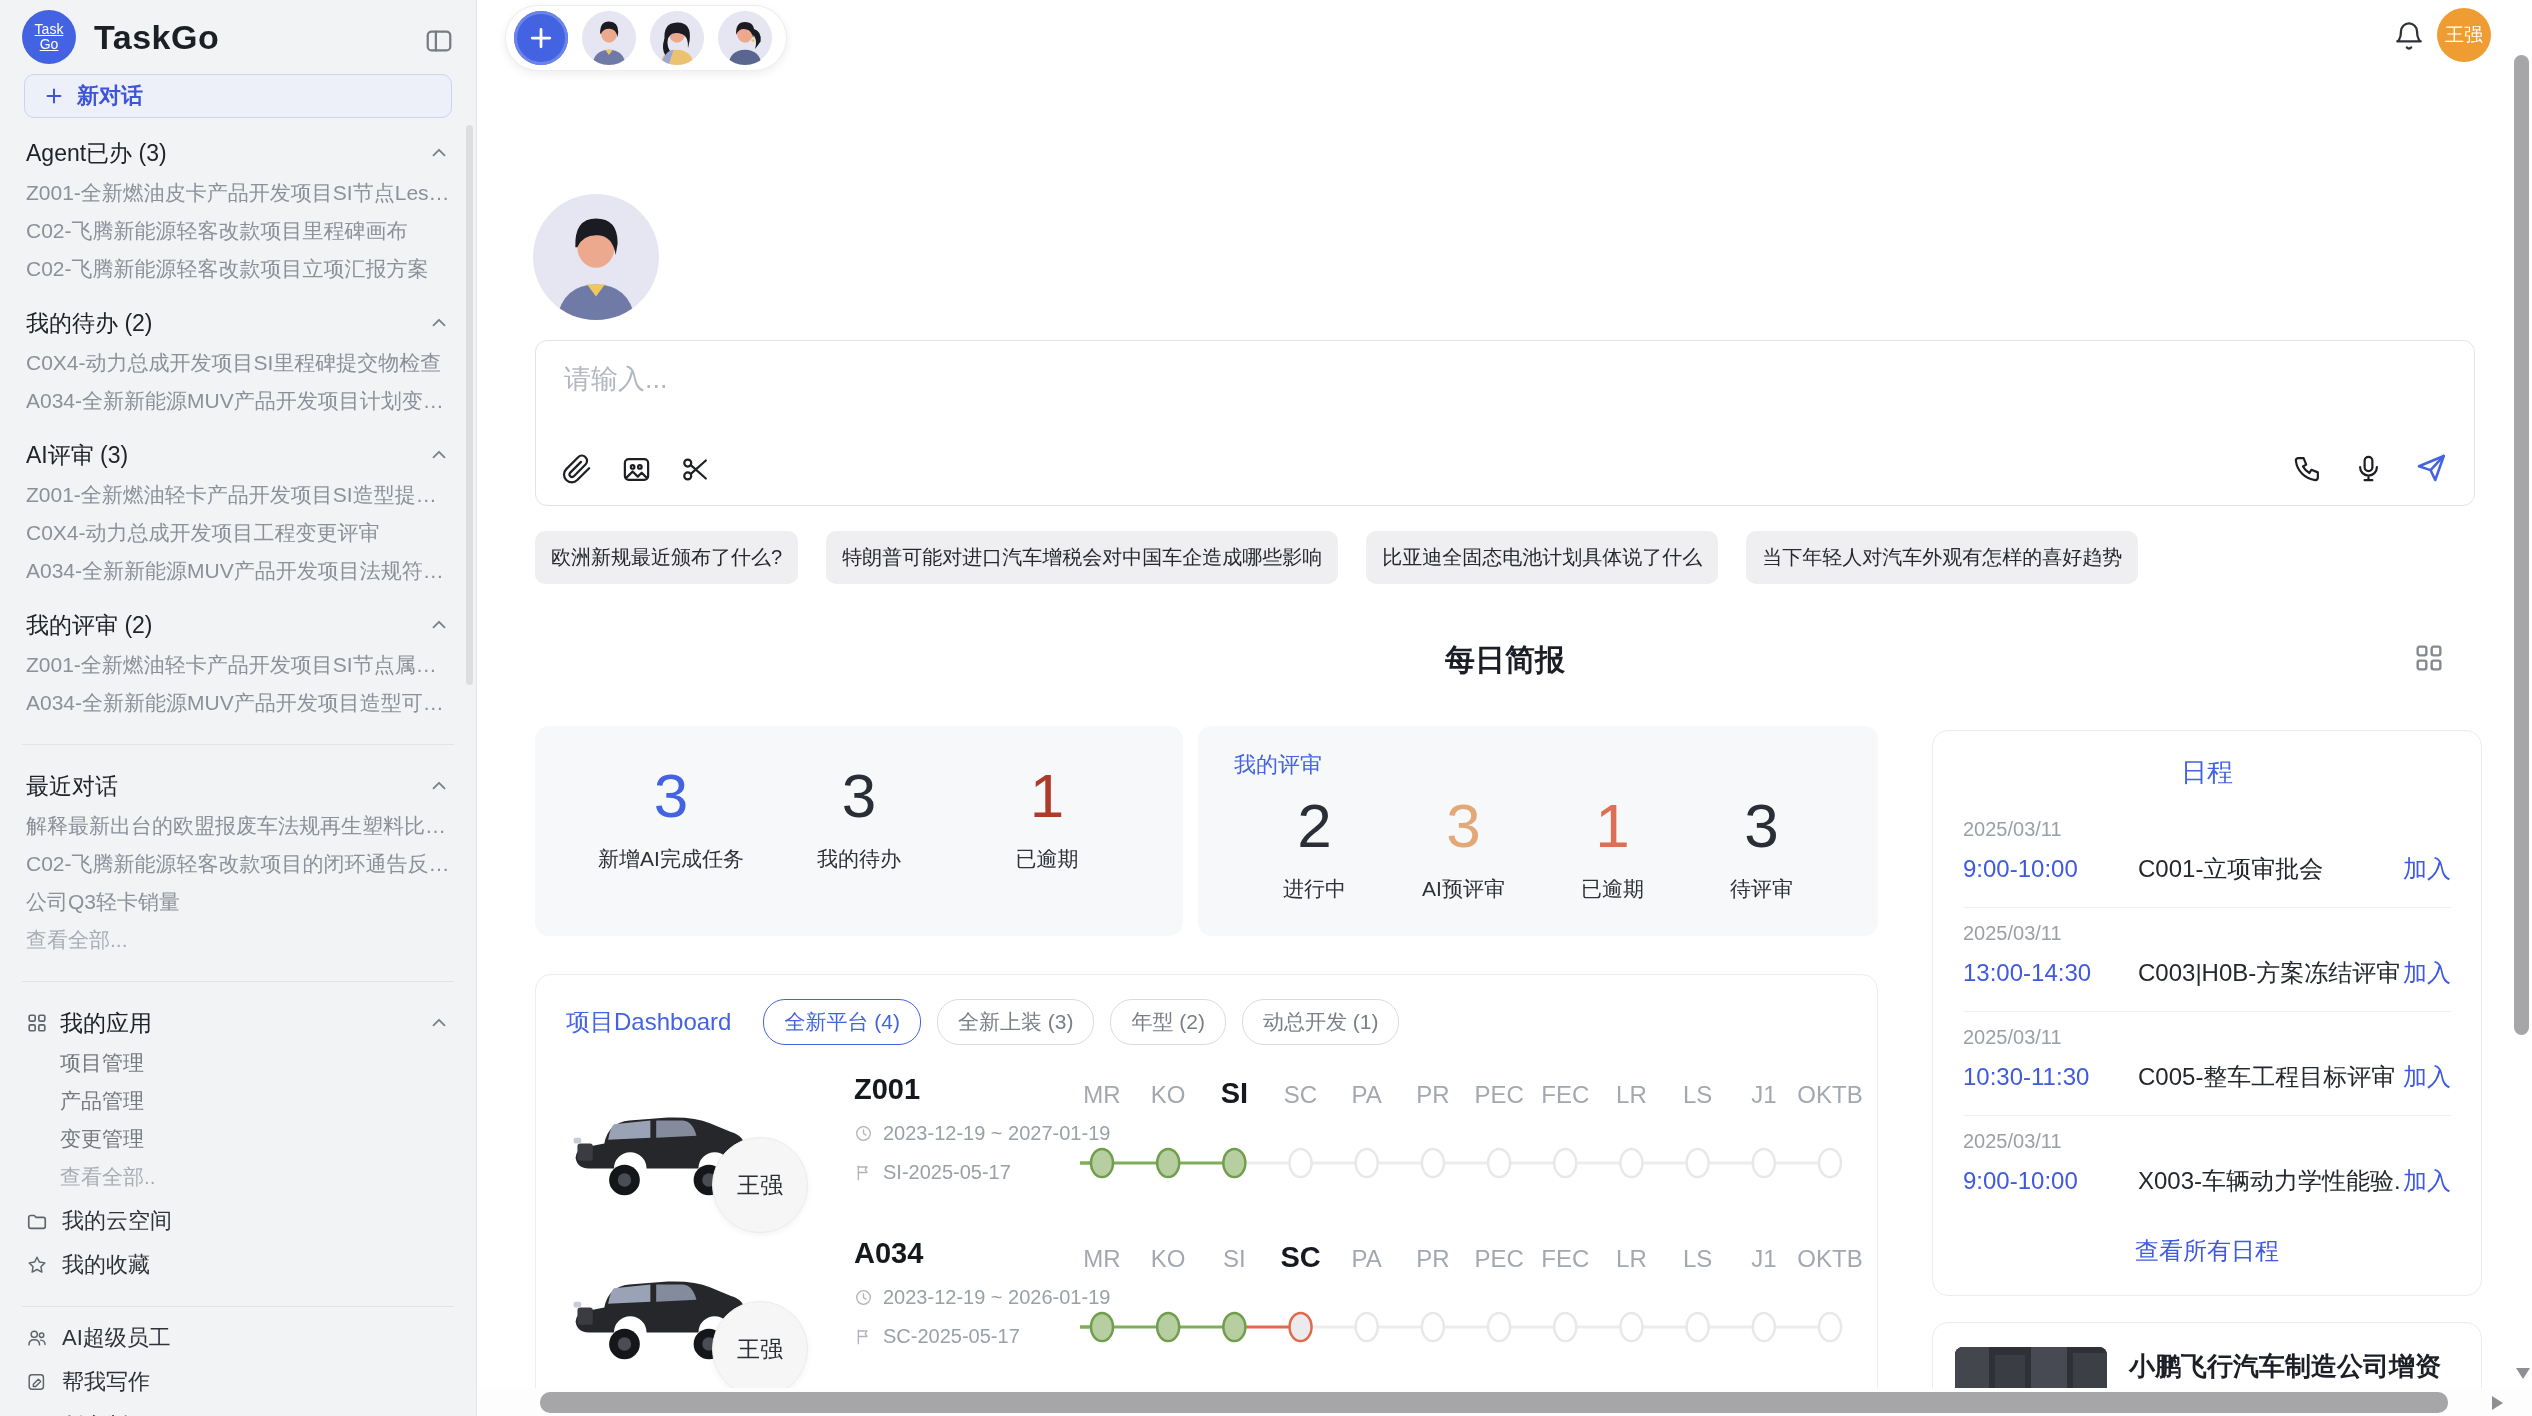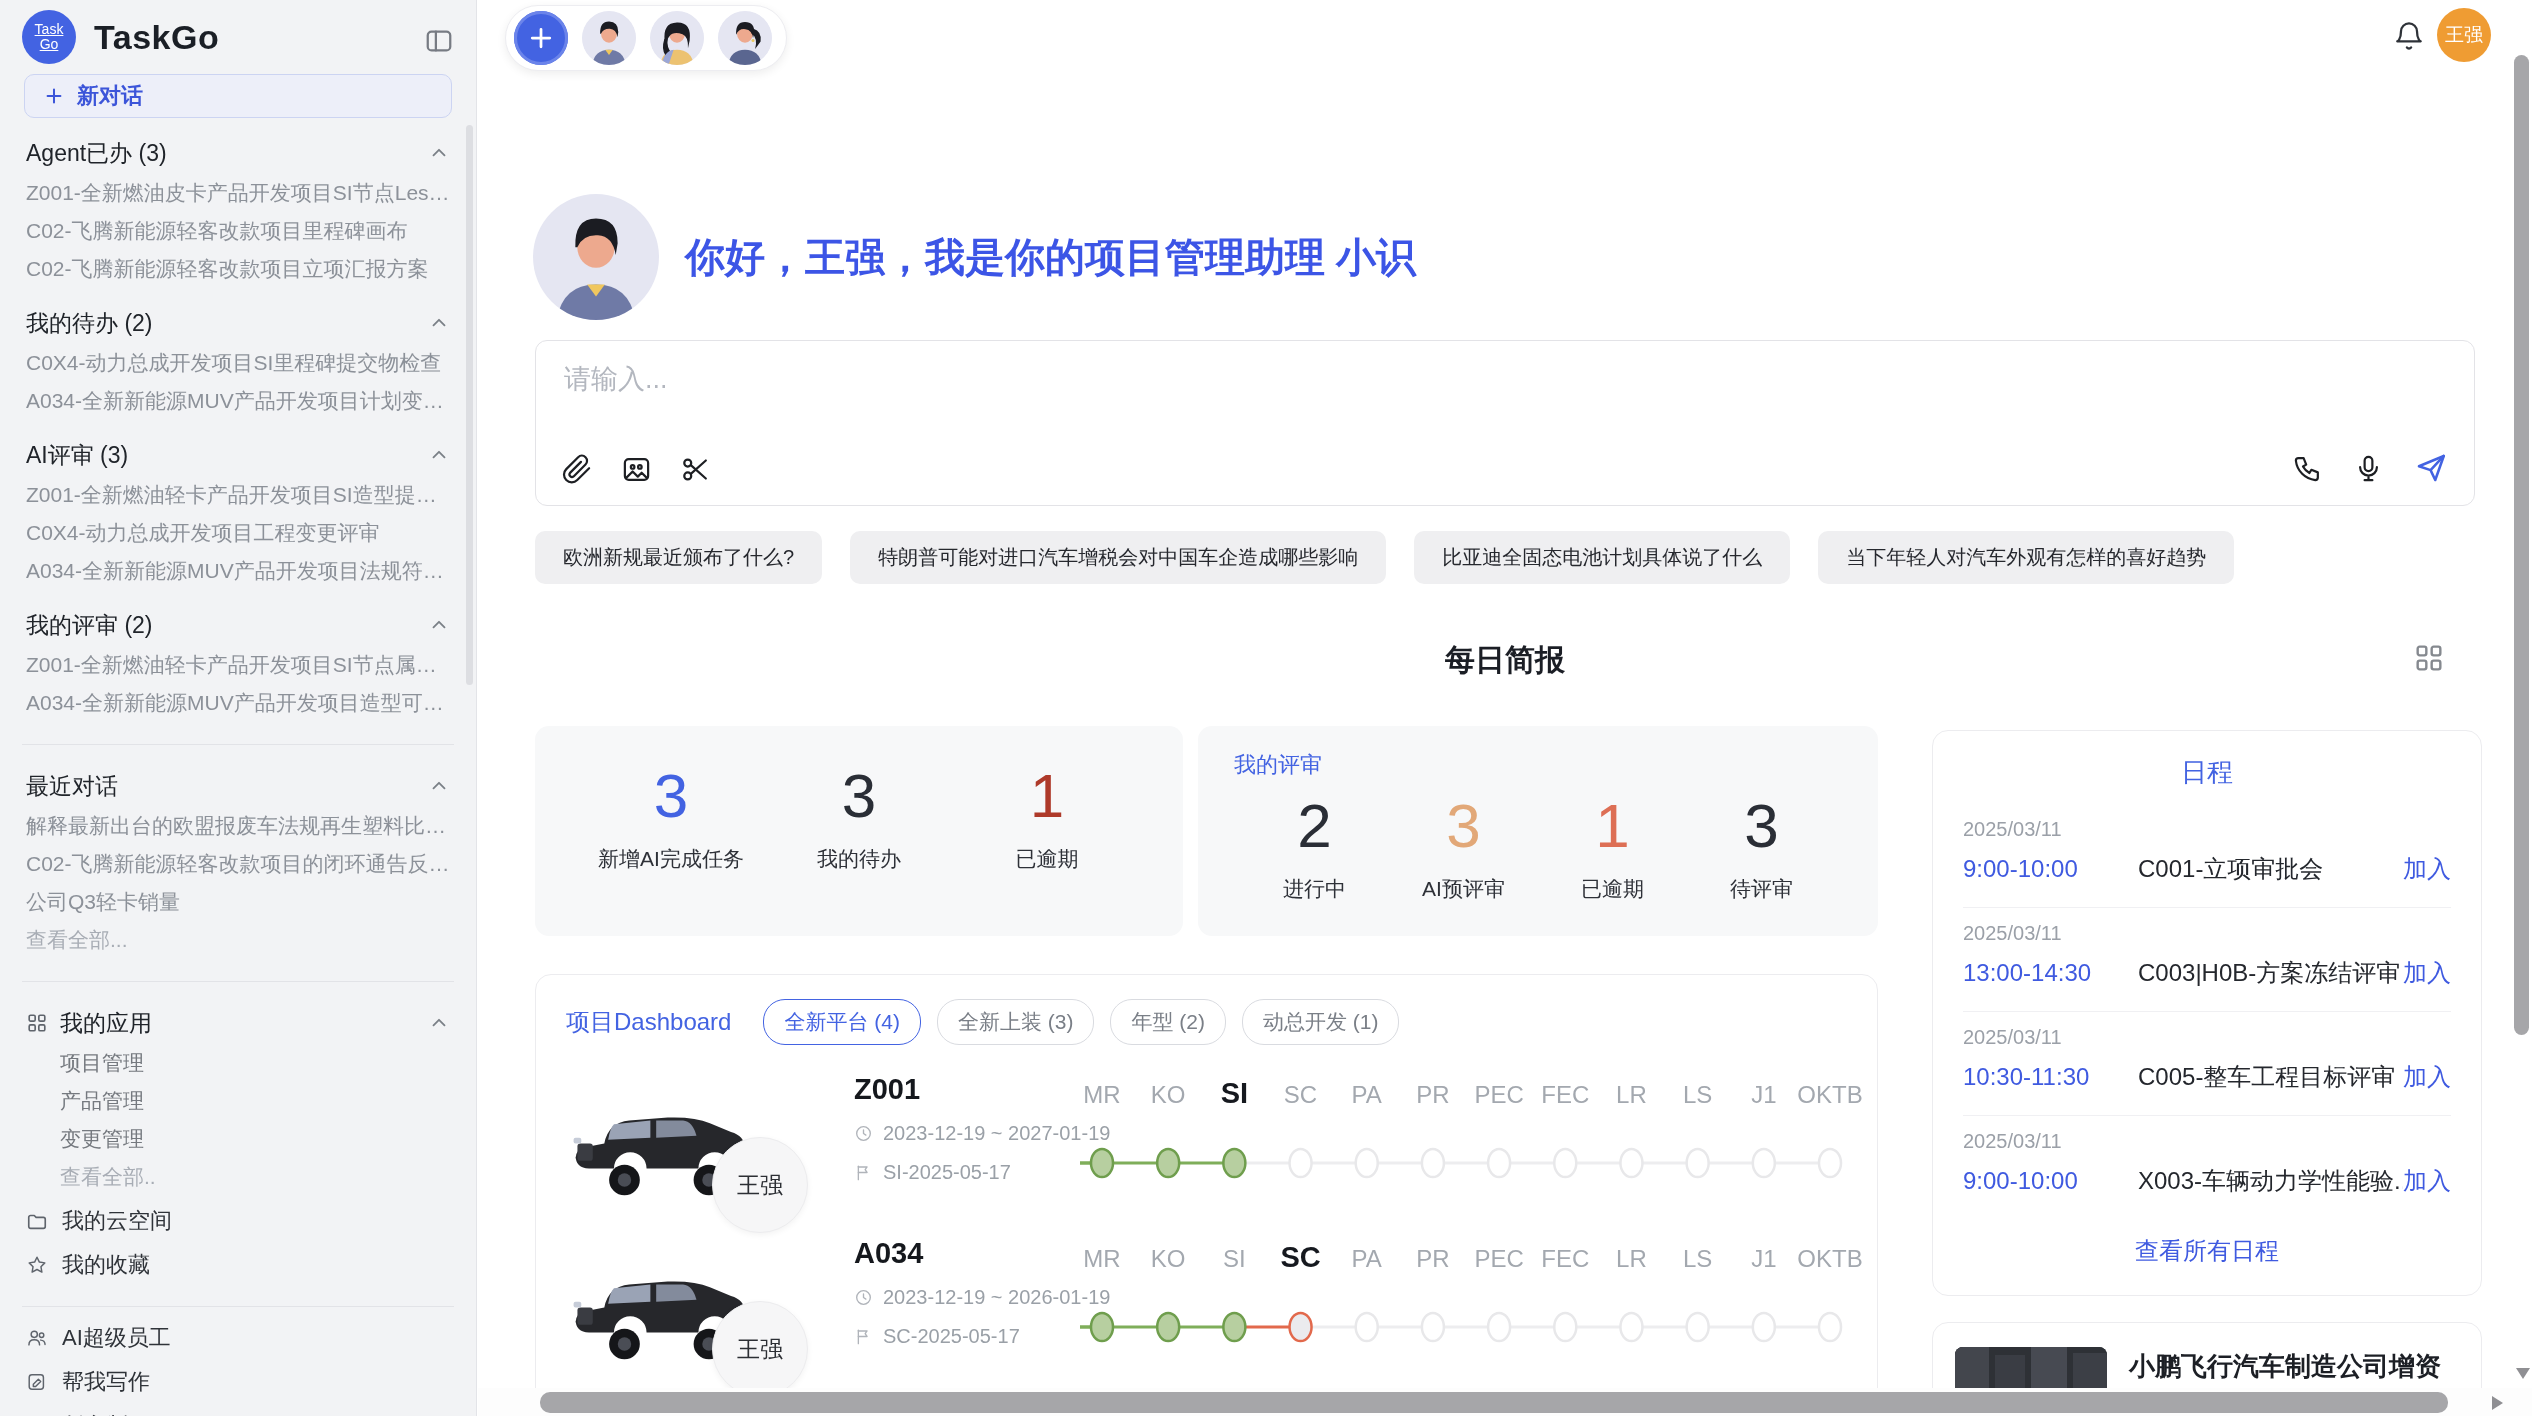--- a/index.html
+++ b/index.html
@@ -73,21 +73,21 @@
   #input-card input{position:absolute;left:26px;top:22px;width:1500px;border:none;outline:none;
     font-size:27px;color:#33363c;background:transparent;font-family:inherit;}
   #input-card input::placeholder{color:#b3b7bf;}
   .in-icons-l{position:absolute;left:26px;bottom:20px;display:flex;gap:28px;font-size:31px;color:#1d1f23;}
   .in-icons-r{position:absolute;right:26px;bottom:20px;display:flex;gap:30px;font-size:31px;color:#1d1f23;align-items:center;}
   .in-icons-l .ic,.in-icons-r .ic{cursor:pointer;}
   .send{color:#4363e2;font-size:34px;}
 
   
   #chips{position:absolute;left:535px;top:531px;width:1944px;display:flex;gap:28px;overflow:hidden;}
-  .chip{background:#efeff1;border-radius:10px;padding:13px 28px;font-size:20px;color:#26282e;
+  .chip{background:#efeff1;border-radius:10px;padding:13px 16px;font-size:20px;color:#26282e;
     white-space:nowrap;cursor:pointer;}
 
   
   #brief-title{position:absolute;left:535px;top:640px;width:1940px;text-align:center;
     font-size:30px;font-weight:700;color:#1b1e25;}
   #brief-grid{position:absolute;left:2413px;top:642px;font-size:32px;color:#85898f;cursor:pointer;}
 
   .stat-card{position:absolute;top:726px;height:210px;box-sizing:border-box;background:#f7f8f9;
     border-radius:14px;padding:24px 36px;}
   #stat1{left:535px;width:648px;}
@@ -362,21 +362,20 @@
 <div id="greeting">
   <div class="greet-avatar ic" id="greet-av">
       <svg viewBox="0 0 64 64" width="1em" height="1em">
 <circle cx="32" cy="32" r="31.5" fill="#e5e6f2"></circle>
 <path d="M12 64q3-18 20-18t20 18z" fill="#6f7aa6"></path>
 <ellipse cx="32" cy="27" rx="9.5" ry="10.5" fill="#eda98e"></ellipse>
         <path d="M21.5 27q-.5-14.5 10.5-14.5T43 25l-1 6q-1.5-9.5-9-10t-10.5 6z" fill="#1b1c22"></path>
         <path d="M27.5 46l4.5 6 4.5-6z" fill="#f0c75e"></path>
       </svg>
     </div>
-  <div class="greet-text">你好，王强，我是你的项目管理助理 小识</div>
 </div>
 
 <div id="input-card">
   <input placeholder="请输入..." style="">
   <div class="in-icons-l">
     <span class="ic" id="icon-clip">
         <svg viewBox="0 0 24 24" width="1em" height="1em" fill="none" stroke="currentColor" stroke-width="1.7" stroke-linecap="round" stroke-linejoin="round">
           <path d="M21 11l-9.2 9.2a6 6 0 0 1-8.5-8.5L12.5 2.5a4 4 0 0 1 5.7 5.7L9 17.4a2 2 0 0 1-2.8-2.8l8.5-8.5"></path>
         </svg>
       </span>

